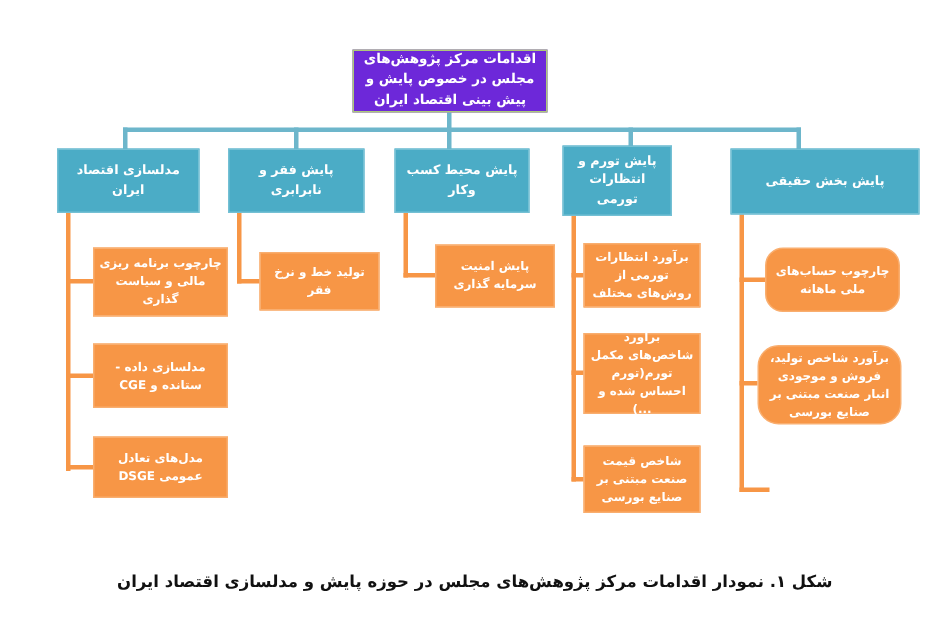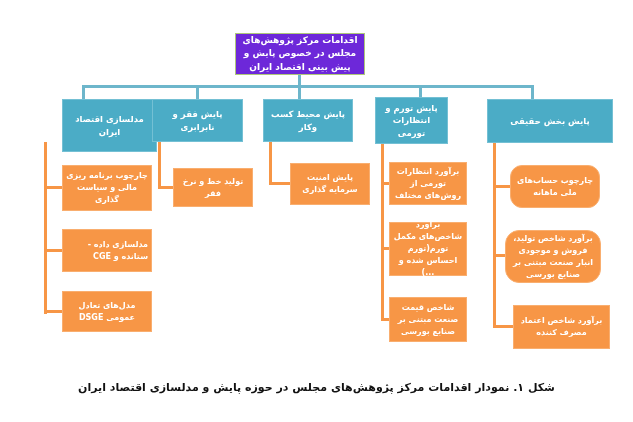--- a/index.html
+++ b/index.html
@@ -50,37 +50,36 @@
   <div class="oline" style="left:381px;top:247px;width:8px;height:3px;"></div>
   <div class="oline" style="left:381px;top:318px;width:8px;height:3px;"></div>
 
   <div class="oline" style="left:493px;top:143px;width:3px;height:185px;"></div>
   <div class="oline" style="left:493px;top:185px;width:17px;height:3px;"></div>
   <div class="oline" style="left:493px;top:254px;width:12px;height:3px;"></div>
   <div class="oline" style="left:493px;top:325px;width:20px;height:3px;"></div>
 
   <div class="node root" style="left:235px;top:33px;width:130px;height:42px;">اقدامات مرکز پژوهش‌های مجلس در خصوص پایش و پیش بینی اقتصاد ایران</div>
 
-  <div class="node branch" style="left:38px;top:99px;width:95px;height:53px;margin-left:24px;">مدلسازی اقتصاد ایران</div>
+  <div class="node branch" style="left:38px;top:99px;width:95px;height:43px;">مدلسازی اقتصاد ایران</div>
   <div class="node branch" style="left:152px;top:99px;width:91px;height:43px;">پایش فقر و نابرابری</div>
   <div class="node branch" style="left:263px;top:99px;width:90px;height:43px;">پایش محیط کسب وکار</div>
   <div class="node branch" style="left:375px;top:97px;width:73px;height:47px;">پایش تورم و انتظارات تورمی</div>
   <div class="node branch" style="left:487px;top:99px;width:126px;height:44px;">پایش بخش حقیقی</div>
 
   <div class="node child" style="left:62px;top:165px;width:90px;height:46px;">چارچوب برنامه ریزی مالی و سیاست گذاری</div>
-  <div class="node child" style="left:62px;top:229px;width:90px;height:43px;text-align:right;">مدلسازی داده - ستانده و CGE</div>
+  <div class="node child" style="left:62px;top:229px;width:90px;height:43px;">مدلسازی داده - ستانده و CGE</div>
   <div class="node child" style="left:62px;top:291px;width:90px;height:41px;">مدل‌های تعادل عمومی DSGE</div>
 
   <div class="node child" style="left:173px;top:168px;width:80px;height:39px;">تولید خط و نرخ فقر</div>
 
   <div class="node child" style="left:290px;top:163px;width:80px;height:42px;">پایش امنیت سرمایه گذاری</div>
 
   <div class="node child" style="left:389px;top:162px;width:78px;height:43px;">برآورد انتظارات تورمی از روش‌های مختلف</div>
   <div class="node child" style="left:389px;top:222px;width:78px;height:54px;">برآورد شاخص‌های مکمل تورم(تورم احساس شده و ...)</div>
   <div class="node child" style="left:389px;top:297px;width:78px;height:45px;">شاخص قیمت صنعت مبتنی بر صنایع بورسی</div>
 
   <div class="node child" style="left:510px;top:165px;width:90px;height:43px;border-radius:12px;">چارچوب حساب‌های ملی ماهانه</div>
   <div class="node child" style="left:505px;top:230px;width:96px;height:53px;border-radius:14px;">برآورد شاخص تولید، فروش و موجودی انبار صنعت مبتنی بر صنایع بورسی</div>
-  <div class="node child" style="left:513px;top:305px;width:97px;height:44px;">برآورد شاخص اعتماد مصرف کننده</div>
 
   <div class="caption">شکل ۱. نمودار اقدامات مرکز پژوهش‌های مجلس در حوزه پایش و مدلسازی اقتصاد ایران</div>
 
 </div>
 
 </body></html>

